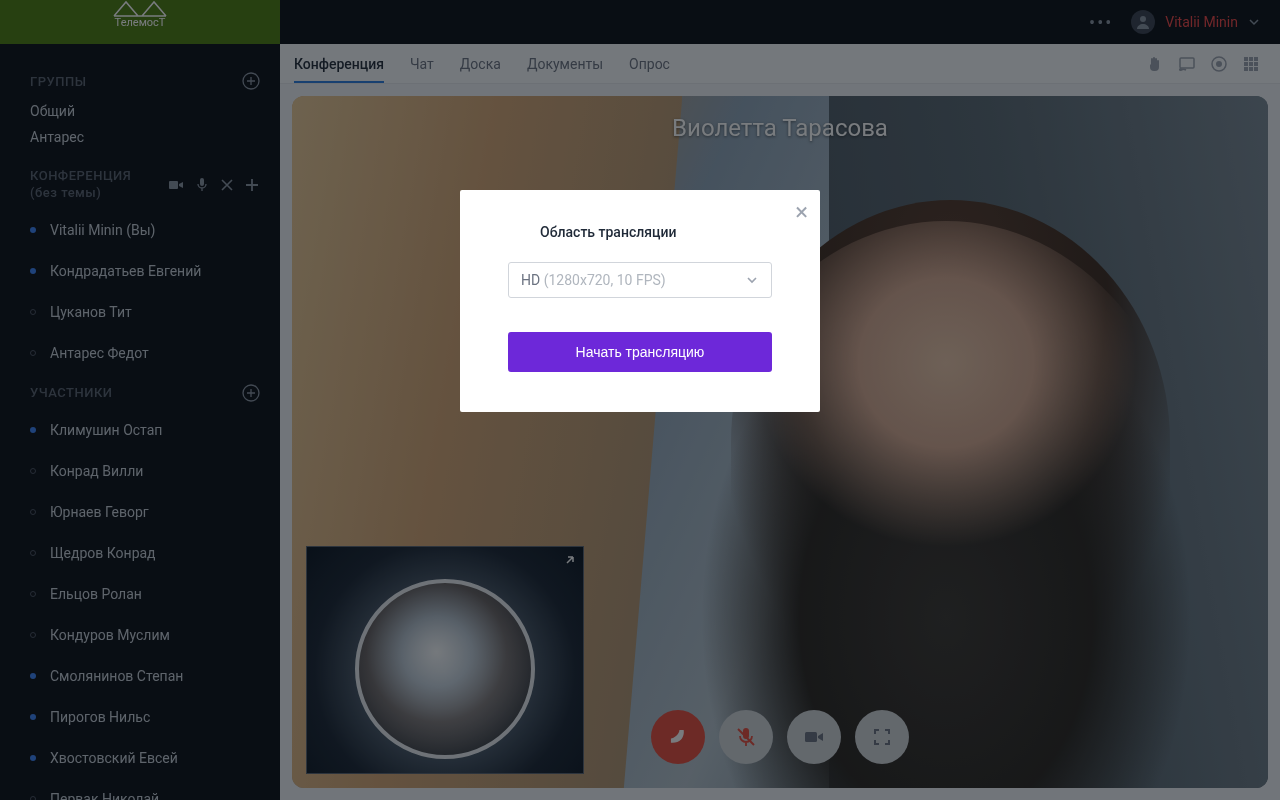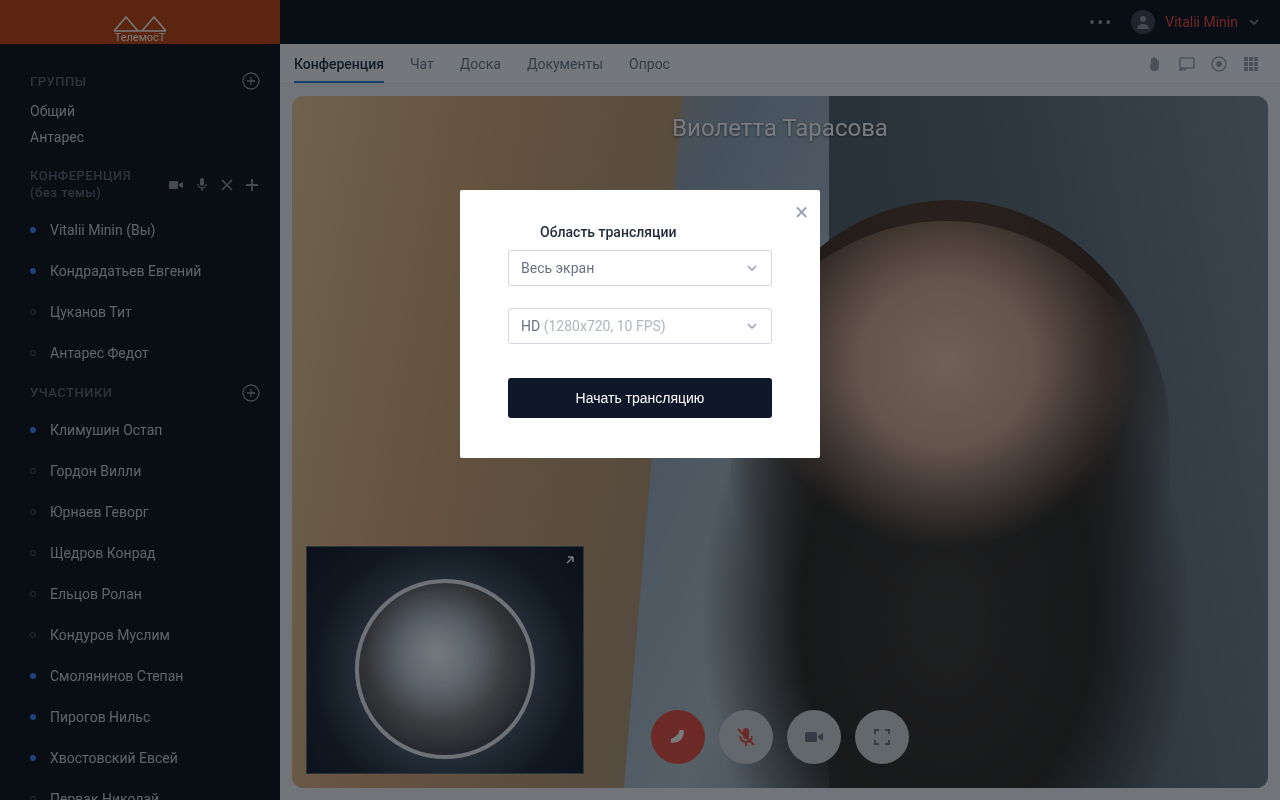--- a/index.html
+++ b/index.html
@@ -1,21 +1,21 @@
 <!DOCTYPE html>
 <html><head>
 <meta charset="utf-8">
 <style>
 * { margin: 0; padding: 0; box-sizing: border-box; }
 body { font-family: -apple-system, BlinkMacSystemFont, "Segoe UI", Roboto, Arial, sans-serif; width: 1280px; height: 800px; overflow: hidden; background: #0a0e14; color: #fff; position: relative; }
 .app { display: flex; height: 100%; }
 
 
 .sidebar { width: 280px; background: #0a0e14; display: flex; flex-direction: column; }
-.sidebar-header { background: #c2410c; height: 44px; display: flex; align-items: flex-end; justify-content: center; }
+.sidebar-header { background: #4d7c0f; height: 44px; display: flex; align-items: flex-start; justify-content: center; }
 .logo { display: flex; flex-direction: column; align-items: center; }
 .logo-bridge { display: flex; align-items: flex-end; gap: 2px; }
 .logo-text { color: #fff; font-size: 11px; margin-top: -2px; }
 .sidebar-content { flex: 1; padding: 28px 0; overflow-y: auto; }
 .section { margin-bottom: 18px; }
 .section-header { display: flex; align-items: center; justify-content: space-between; padding: 0 20px 0 30px; margin-bottom: 8px; }
 .section-title { color: #5a6270; font-size: 13px; font-weight: 500; letter-spacing: 0.5px; }
 .section-title.multiline { line-height: 1.3; }
 .section-icons { display: flex; gap: 10px; align-items: center; }
 .section-icon { color: #8b94a3; cursor: pointer; display: flex; }
@@ -66,21 +66,21 @@
 .call-btn.gray { background: #d0d4d8; color: #6b7280; }
 
 
 .modal-overlay { position: absolute; inset: 0; background: rgba(10,14,20,0.55); display: flex; align-items: flex-start; justify-content: center; padding-top: 190px; }
 .modal { width: 360px; background: #fff; border-radius: 2px; padding: 34px 48px 40px; position: relative; }
 .modal-close { position: absolute; top: 10px; right: 12px; color: #9ca3af; font-size: 24px; cursor: pointer; line-height: 1; }
 .form-group { margin-bottom: 22px; }
 .form-label { display: block; font-size: 14px; color: #1f2937; font-weight: 500; margin-bottom: 10px; margin-left: 32px; }
 .form-select { width: 100%; height: 36px; border: 1px solid #d1d5db; border-radius: 3px; padding: 0 12px; font-size: 14px; color: #6b7280; display: flex; align-items: center; justify-content: space-between; cursor: pointer; background: #fff; }
 .form-select .detail { color: #b0b6be; }
-.btn-primary { width: 100%; height: 40px; background: #0f172a; color: #fff; border: none; border-radius: 3px; font-size: 14px; cursor: pointer; margin-top: 12px; }
+.btn-primary { width: 100%; height: 40px; background: #6d28d9; color: #fff; border: none; border-radius: 3px; font-size: 14px; cursor: pointer; margin-top: 12px; }
 .chev { color: #9ca3af; }
 </style>
 </head>
 <body>
 
 <div class="app">
 
   <aside class="sidebar">
     <div class="sidebar-header">
       <div class="logo">
@@ -173,21 +173,21 @@
               </span>
           </div>
         </div>
         <div id="participants-list">
             <div class="list-item">
               <span class="dot blue"></span>
               <span class="item-text">Климушин Остап</span>
             </div>
             <div class="list-item">
               <span class="dot gray"></span>
-              <span class="item-text">Гордон Вилли</span>
+              <span class="item-text">Конрад Вилли</span>
             </div>
             <div class="list-item">
               <span class="dot gray"></span>
               <span class="item-text">Юрнаев Геворг</span>
             </div>
             <div class="list-item">
               <span class="dot gray"></span>
               <span class="item-text">Щедров Конрад</span>
             </div>
             <div class="list-item">
@@ -329,26 +329,20 @@
       </div>
     </div>
   </div>
 </div>
 
 <div class="modal-overlay">
   <div class="modal">
     <span class="modal-close">×</span>
     <div class="form-group">
       <label class="form-label">Область трансляции</label>
-      <div class="form-select">
-        <span>Весь экран</span>
-        <svg class="chev" width="14" height="14" viewBox="0 0 14 14">
-            <path d="M3 5l4 4 4-4" stroke="currentColor" fill="none" stroke-width="1.6"></path>
-          </svg>
-      </div>
     </div>
     <div class="form-group">
       <div class="form-select">
         <span>
           <span>HD</span>
           <span class="detail">(1280x720, 10 FPS)</span>
         </span>
         <svg class="chev" width="14" height="14" viewBox="0 0 14 14">
             <path d="M3 5l4 4 4-4" stroke="currentColor" fill="none" stroke-width="1.6"></path>
           </svg>

